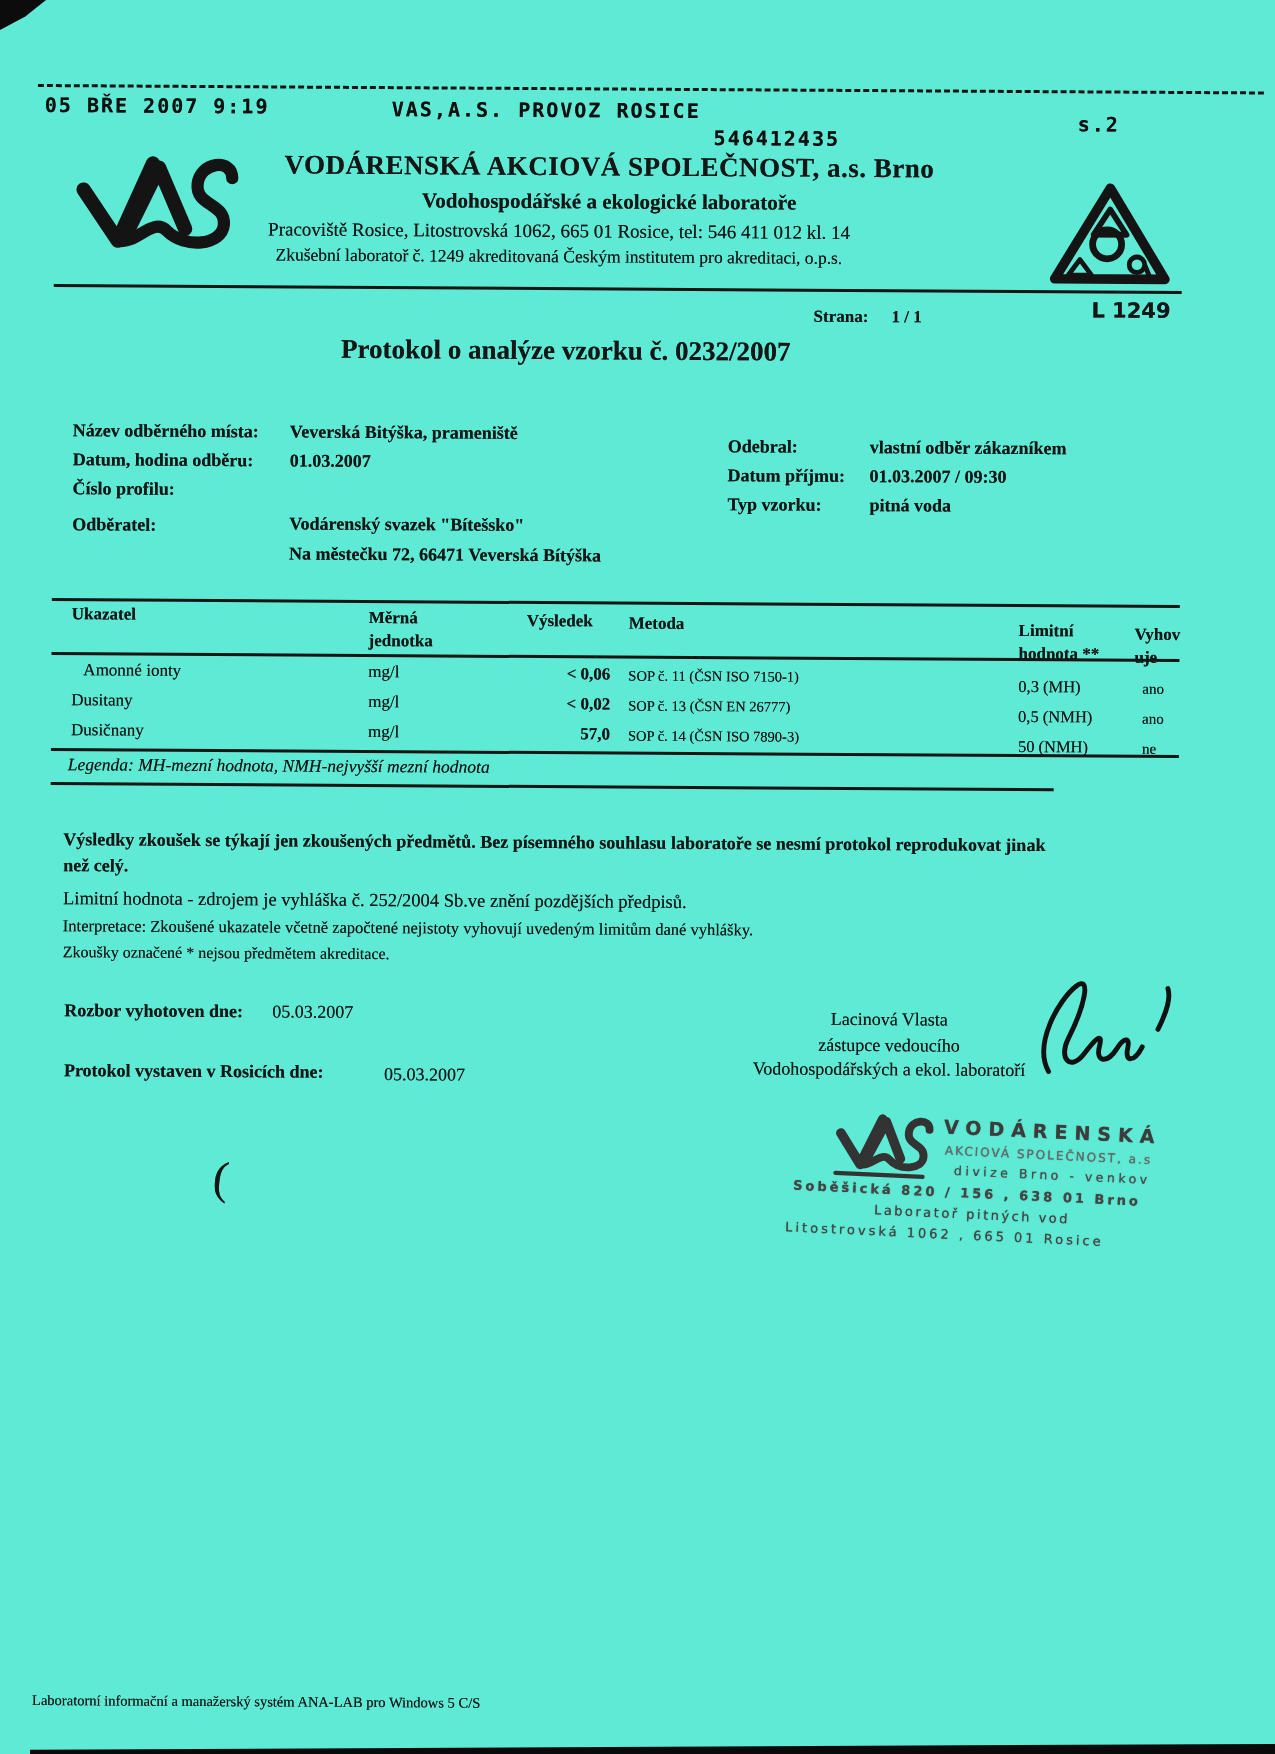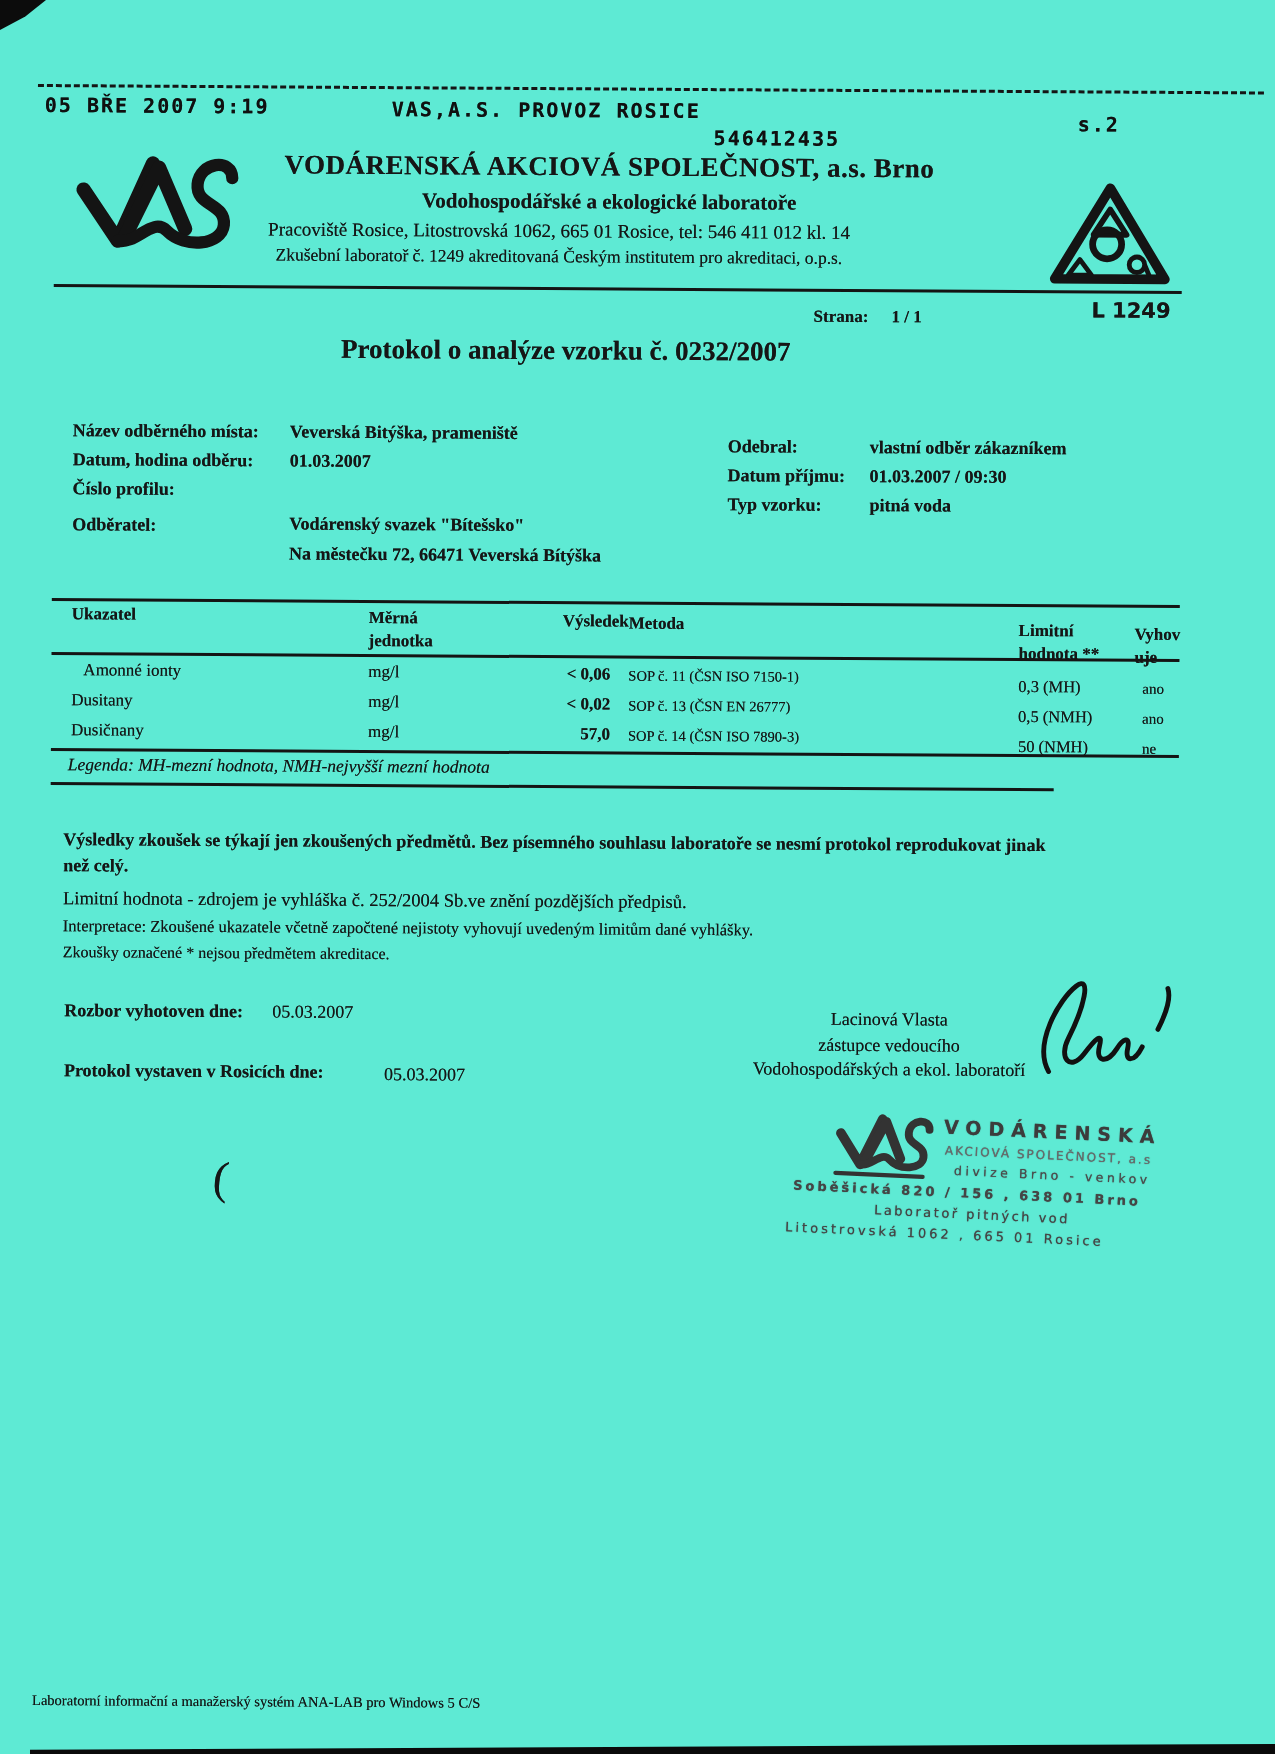--- a/index.html
+++ b/index.html
@@ -97,21 +97,21 @@
 
       <span class="abs lbl" style="left:730px;top:490px;">Typ vzorku:</span>
       <span class="abs val" style="left:872px;top:490px;">pitná voda</span>
     </div>
 
     <div>
       <div class="rule" style="left:55px;top:598px;width:1128px;height:3px;"></div>
 
       <span class="abs hdr" style="left:75px;top:603px;">Ukazatel</span>
       <span class="abs hdr wrap" style="left:372px;top:605px;width:92px;">Měrná jednotka</span>
-      <span class="abs hdr" style="left:530px;top:607px;margin-left:36px;">Výsledek</span>
+      <span class="abs hdr" style="left:530px;top:607px;">Výsledek</span>
       <span class="abs hdr" style="left:632px;top:609px;">Metoda</span>
       <span class="abs hdr wrap" style="left:1022px;top:614px;width:104px;">Limitní hodnota **</span>
       <span class="abs hdr wrap" style="left:1138px;top:617px;width:50px;word-break:break-all;">Vyhovuje</span>
 
       <div class="rule" style="left:55px;top:652px;width:1128px;height:3px;"></div>
 
       <div>
         <span class="abs cell" style="left:75px;top:660px;margin-left:12px;">Amonné ionty</span>
         <span class="abs cell" style="left:372px;top:660px;">mg/l</span>
         <span class="abs cell b" style="left:522px;top:661px;width:92px;text-align:right;">&lt; 0,06</span>

